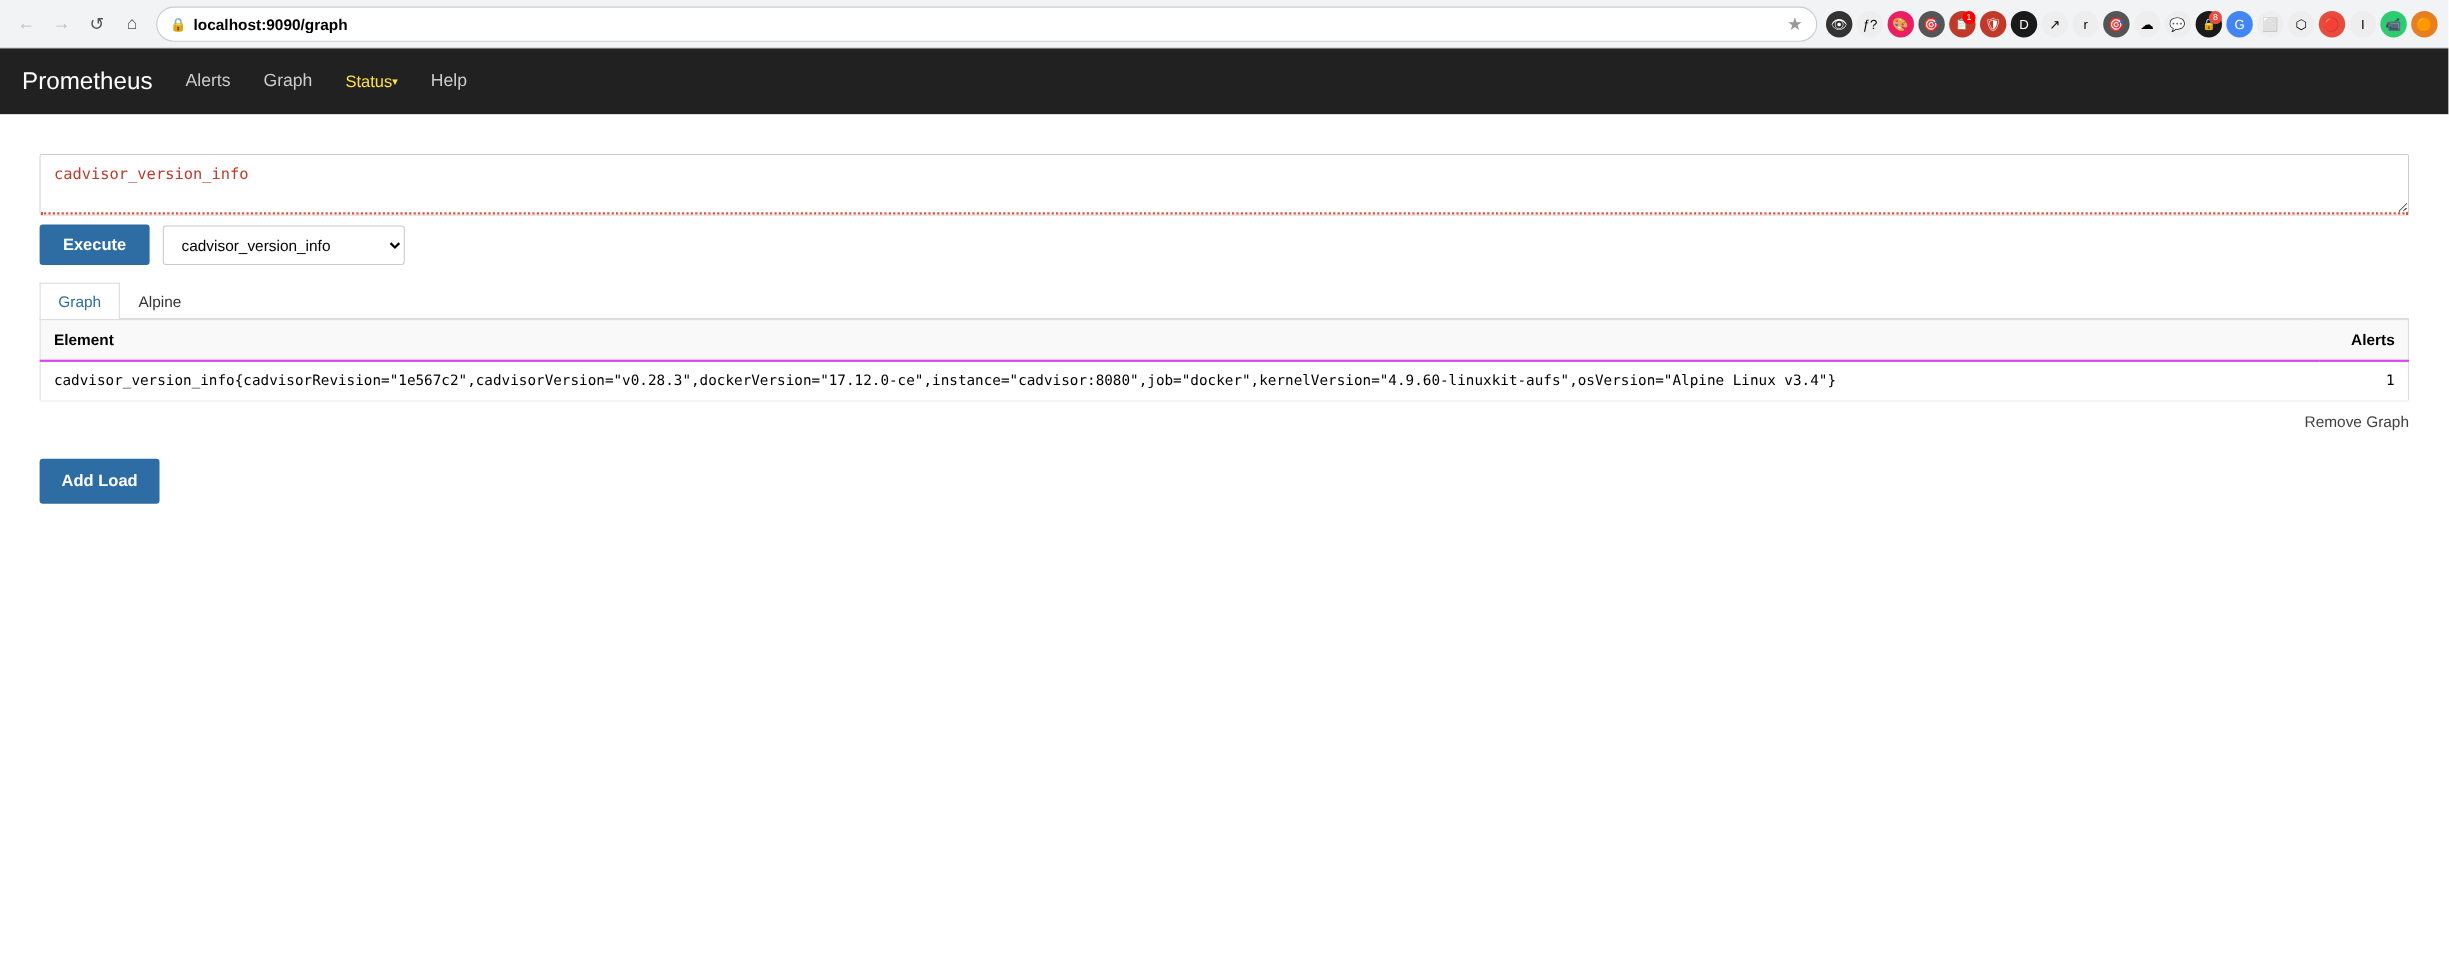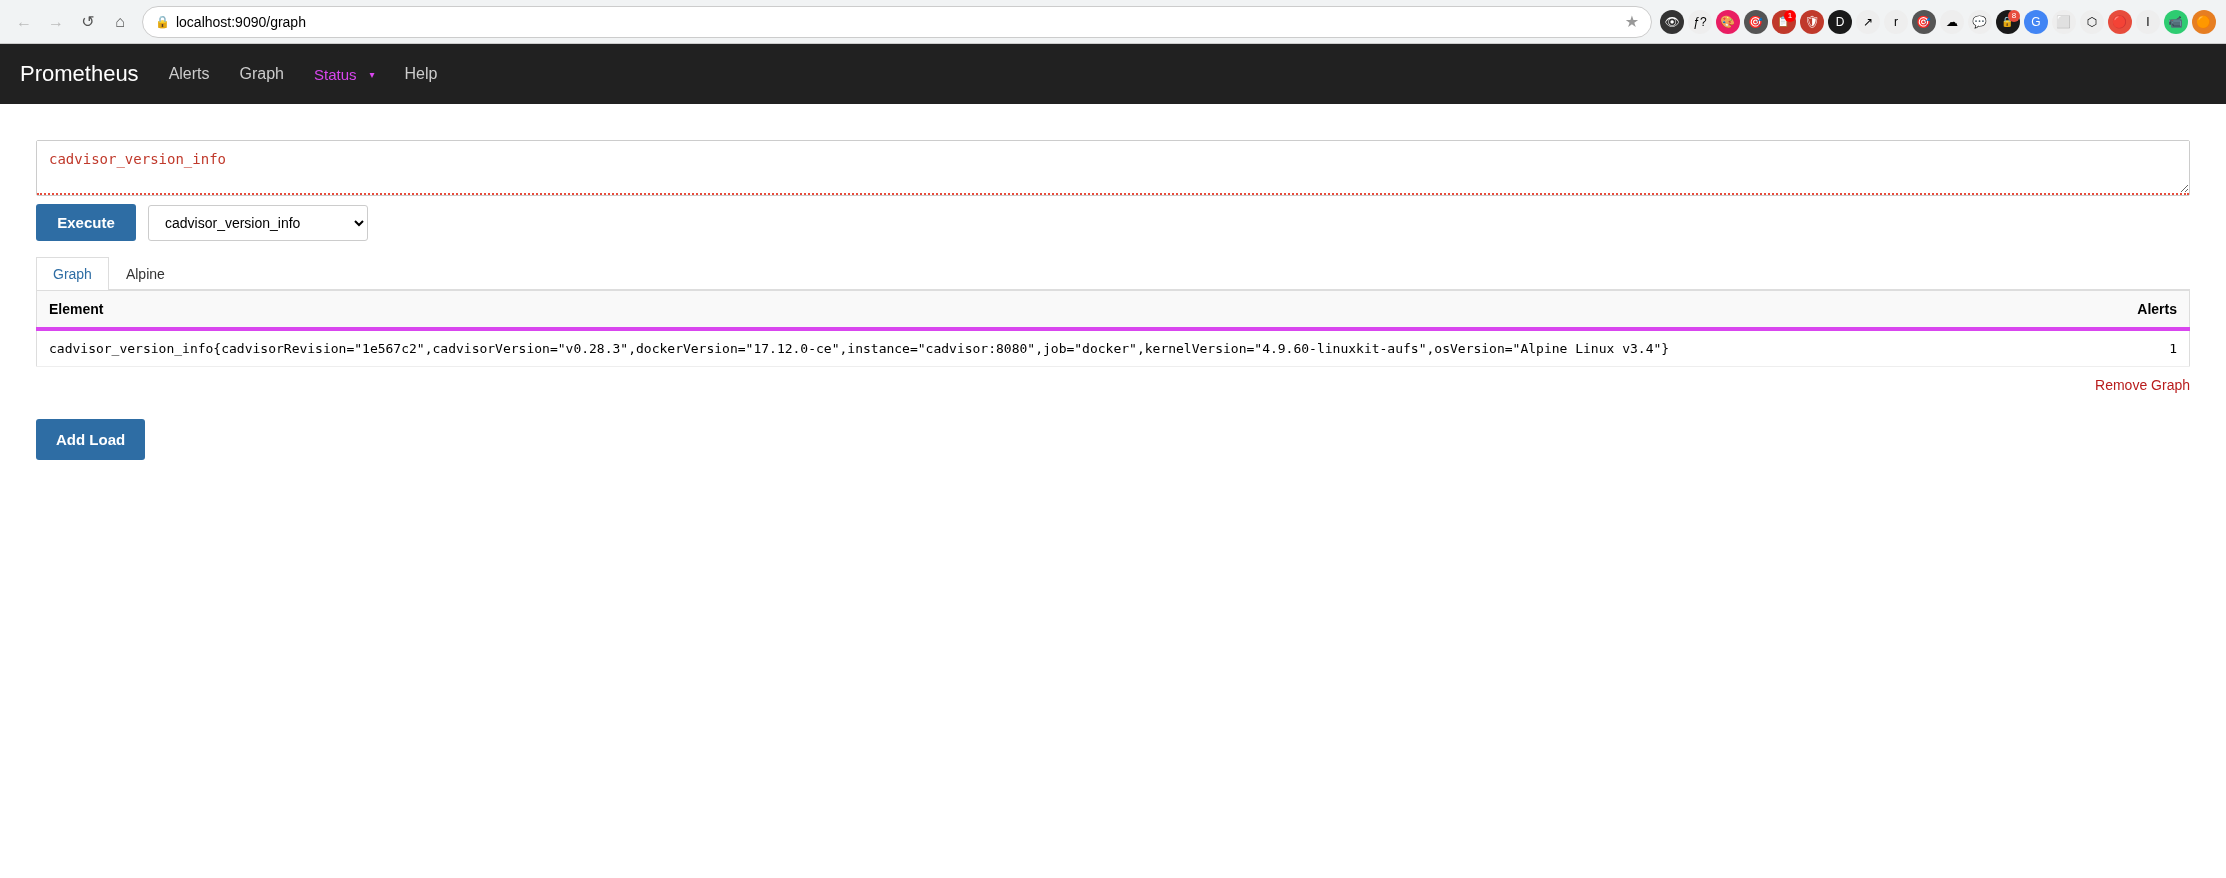--- a/index.html
+++ b/index.html
@@ -39,20 +39,21 @@
       gap: 6px;
       height: 32px;
     }
     .address-bar .lock-icon { color: #666; font-size: 12px; }
     .address-input {
       flex: 1;
       border: none;
       outline: none;
       font-size: 14px;
       background: transparent;
+      font-weight: bold;
     }
     .star-btn { color: #999; font-size: 16px; background: none; border: none; cursor: pointer; }
     .toolbar-icons { display: flex; gap: 4px; align-items: center; }
     .toolbar-icon {
       width: 24px; height: 24px;
       border-radius: 50%;
       display: flex; align-items: center; justify-content: center;
       font-size: 12px;
       cursor: pointer;
     }
@@ -75,22 +76,22 @@
     .navbar-link {
       color: #ccc;
       text-decoration: none;
       font-size: 16px;
       cursor: pointer;
       padding: 4px 0;
     }
     .navbar-dropdown {
       display: flex;
       align-items: center;
-      gap: 13px;
-      color: #d946ef;
+      gap: 0;
+      color: #fde047;
       font-size: 15px;
       cursor: pointer;
     }
 
     
     .main-content {
       padding: 36px;
       background: #fff;
     }
 
@@ -177,21 +178,21 @@
 
     
     .results-table {
       width: 100%;
       border-collapse: collapse;
       border: 1px solid #ddd;
       margin-top: 0;
     }
     .results-table th {
       background: #f9f9f9;
-      border-bottom: 4px solid #d946ef;
+      border-bottom: 2px solid #d946ef;
       padding: 10px 12px;
       text-align: left;
       font-weight: bold;
       font-size: 14px;
     }
     .results-table th.value-col {
       text-align: right;
     }
     .results-table td {
       padding: 10px 12px;
@@ -204,21 +205,21 @@
       text-align: right;
       font-family: monospace;
     }
 
     
     .remove-graph-row {
       text-align: right;
       padding: 10px 0;
     }
     .remove-graph-link {
-      color: #b91c1c;
+      color: #404040;
       text-decoration: none;
       font-size: 14px;
       cursor: pointer;
     }
 
     
     .add-graph-btn {
       background: #2e6da4;
       color: #fff;
       border: none;

